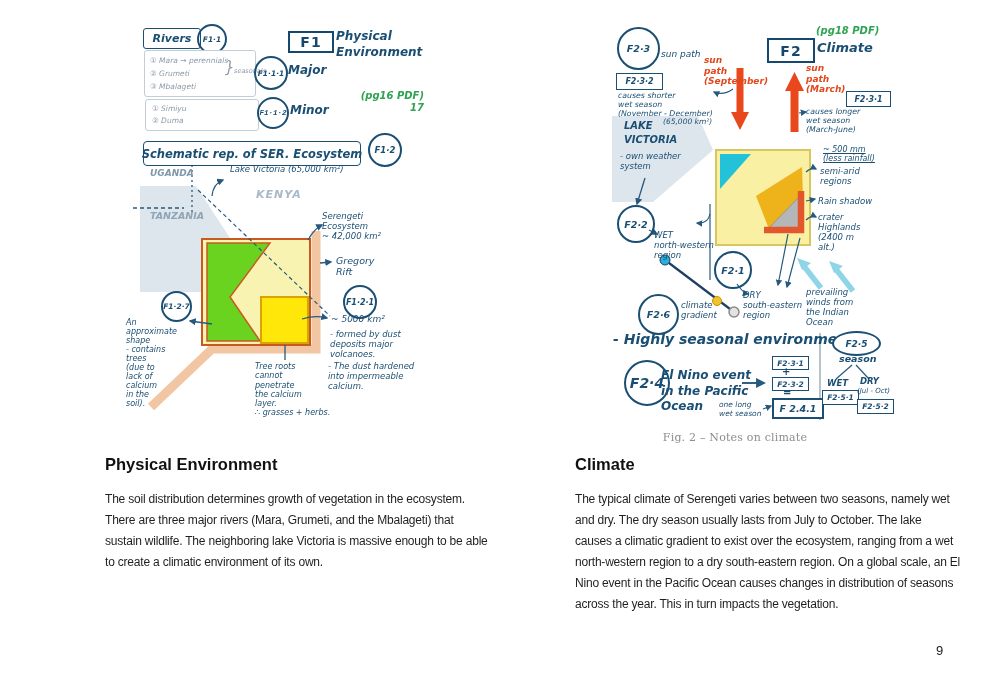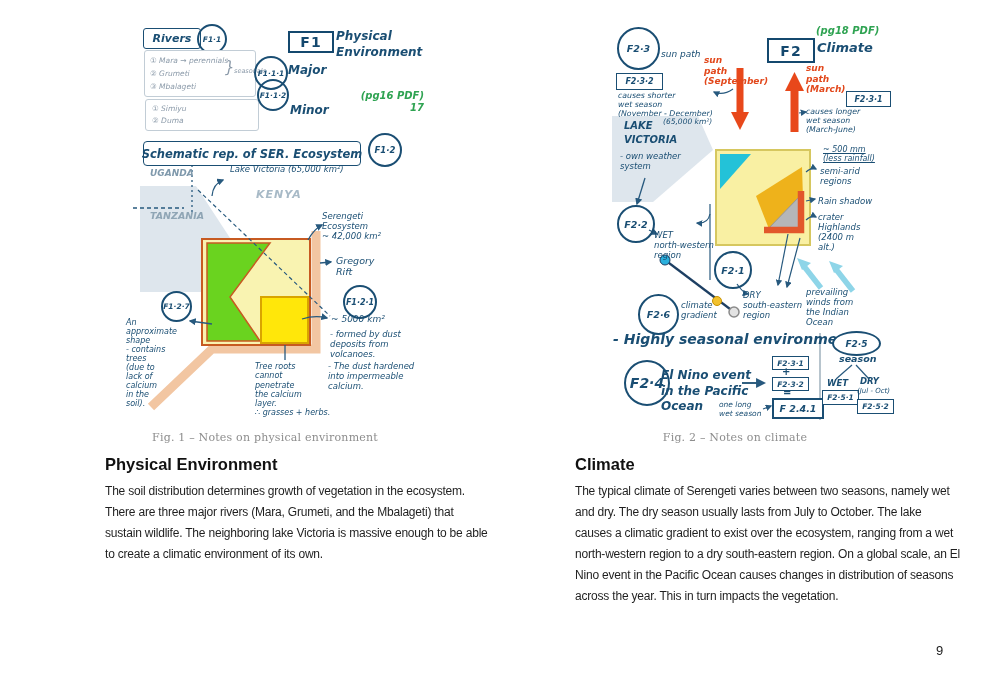--- a/index.html
+++ b/index.html
@@ -21,21 +21,21 @@
   .gbox{position:absolute;border:1.5px solid #c2cdd6;border-radius:3px;background:#fff;}
   .tag{position:absolute;border:2.6px solid #14486e;color:#14486e;font-weight:800;
        display:flex;align-items:center;justify-content:center;font-size:14px;letter-spacing:1px;
        background:#fff;font-family:"DejaVu Sans",sans-serif;}
   .oval{border-radius:50%;}
   .caption{position:absolute;font-family:"DejaVu Serif",serif;font-size:11px;color:#8d8d8d;
            text-align:center;letter-spacing:.2px;}
   .heading{position:absolute;font-family:"Liberation Sans",sans-serif;font-weight:700;
            font-size:16.5px;color:#111;}
   .body-text{position:absolute;font-family:"Liberation Sans",sans-serif;font-size:12px;
-             letter-spacing:-0.2px;line-height:21px;color:#1f1f1f;width:386px;}
+             letter-spacing:-0.2px;line-height:21px;color:#1f1f1f;width:386px;margin-top:8px;}
   .pagenum{position:absolute;font-family:"Liberation Sans",sans-serif;font-size:13px;color:#222;}
 </style>
 </head>
 <body>
 
 <div class="page">
 
   <svg class="layer" width="1000" height="700" viewBox="0 0 1000 700">
     <defs>
       <marker id="ah" viewBox="0 0 10 10" refX="8" refY="5" markerWidth="5.5" markerHeight="5.5" orient="auto-start-reverse">
@@ -105,21 +105,21 @@
 ② Grumeti
 ③ Mbalageti</div>
     <div class="lbl gray" style="left:225px;top:59px;font-size:15px;">}</div>
     <div class="lbl gray" style="left:234px;top:68px;font-size:6.5px;">seasonals</div>
     <div class="node" style="left:254px;top:56px;width:30px;height:30px;font-size:7.5px;">F1·1·1</div>
     <div class="lbl bold" style="left:288px;top:63px;font-size:12px;">Major</div>
 
     <div class="gbox" style="left:145px;top:99px;width:112px;height:30px;"></div>
     <div class="lbl gray" style="left:152px;top:103px;font-size:7.5px;line-height:12px;">① Simiyu
 ② Duma</div>
-    <div class="node" style="left:257px;top:79px;width:28px;height:28px;font-size:7.5px;">F1·1·2</div>
+    <div class="node" style="left:257px;top:97px;width:28px;height:28px;font-size:7.5px;font-family:Liberation Mono, monospace;">F1·1·2</div>
     <div class="lbl bold" style="left:290px;top:103px;font-size:12px;">Minor</div>
 
     <div class="lbl green" style="left:346px;top:90px;width:78px;font-size:10px;text-align:right;">(pg16 PDF)
 17</div>
 
     <div class="ibox" style="left:143px;top:141px;width:216px;height:23px;font-size:11.5px;border-radius:4px;">Schematic rep. of SER. Ecosystem</div>
     <div class="node" style="left:368px;top:133px;width:30px;height:30px;font-size:8.5px;">F1·2</div>
 
     <div class="lbl bold" style="left:150px;top:168px;font-size:9px;color:#7f99ac;">UGANDA</div>
     <div class="lbl" style="left:230px;top:164px;font-size:8.5px;">Lake Victoria (65,000 km²)</div>
@@ -127,21 +127,21 @@
     <div class="lbl bold" style="left:150px;top:210px;font-size:9.5px;color:#8fa5b5;">TANZANIA</div>
 
     <div class="lbl" style="left:322px;top:211px;font-size:8.5px;">Serengeti
 Ecosystem
 ~ 42,000 km²</div>
     <div class="lbl" style="left:336px;top:255px;font-size:9.5px;">Gregory
 Rift</div>
     <div class="node" style="left:343px;top:285px;width:30px;height:30px;font-size:8px;">F1·2·1</div>
     <div class="lbl" style="left:331px;top:314px;font-size:9px;">~ 5000 km²</div>
     <div class="lbl" style="left:330px;top:329px;font-size:8.5px;">- formed by dust
-deposits from
+deposits major
 volcanoes.</div>
     <div class="lbl" style="left:328px;top:361px;font-size:8.5px;">- The dust hardened
 into impermeable
 calcium.</div>
     <div class="node" style="left:161px;top:291px;width:27px;height:27px;font-size:7.5px;">F1·2·7</div>
     <div class="lbl" style="left:255px;top:362px;font-size:8px;line-height:1.16;">Tree roots
 cannot
 penetrate
 the calcium
 layer.
@@ -150,21 +150,20 @@
 approximate
 shape
 - contains
 trees
 (due to
 lack of
 calcium
 in the
 soil).</div>
 
-    <div class="caption" style="left:105px;top:431px;width:320px;">Fig. 1 – Notes on physical environment</div>
   </div>
 
   <div class="fig">
     <div class="node" style="left:617px;top:27px;width:39px;height:39px;font-size:9.5px;">F2·3</div>
     <div class="lbl" style="left:661px;top:49px;font-size:9px;">sun path</div>
     <div class="ibox" style="left:616px;top:73px;width:45px;height:15px;font-size:8px;">F2·3·2</div>
     <div class="lbl" style="left:618px;top:91px;font-size:7.8px;">causes shorter
 wet season
 (November - December)</div>
     <div class="lbl red" style="left:704px;top:55px;font-size:9px;">sun

